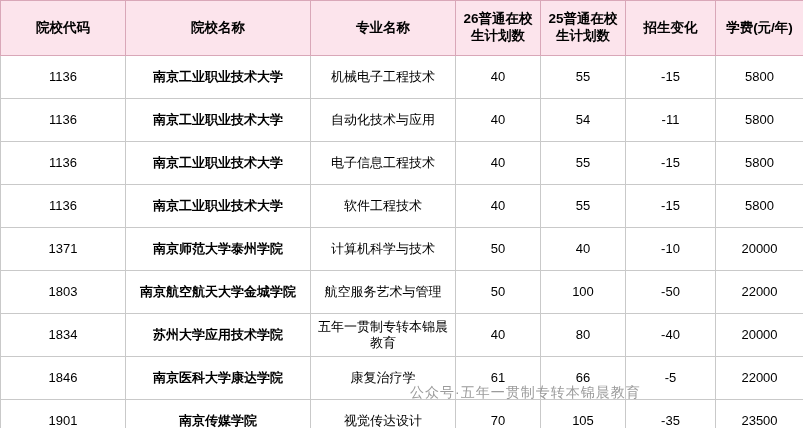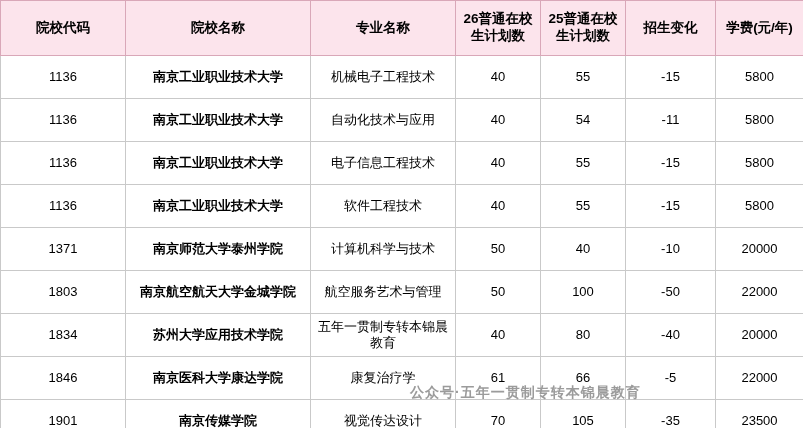--- a/index.html
+++ b/index.html
@@ -49,21 +49,20 @@
   .wm {
     position: absolute;
     left: 410px;
     top: 384px;
     font-size: 14px;
     color: #9b9b9b;
     letter-spacing: 1px;
     pointer-events: none;
     white-space: nowrap;
     font-family: "Liberation Sans", sans-serif;
-    font-weight: bold;
   }
 </style>
 </head>
 <body>
 
 <table class="data-table">
   <colgroup>
     <col style="width:125px">
     <col style="width:185px">
     <col style="width:145px">

